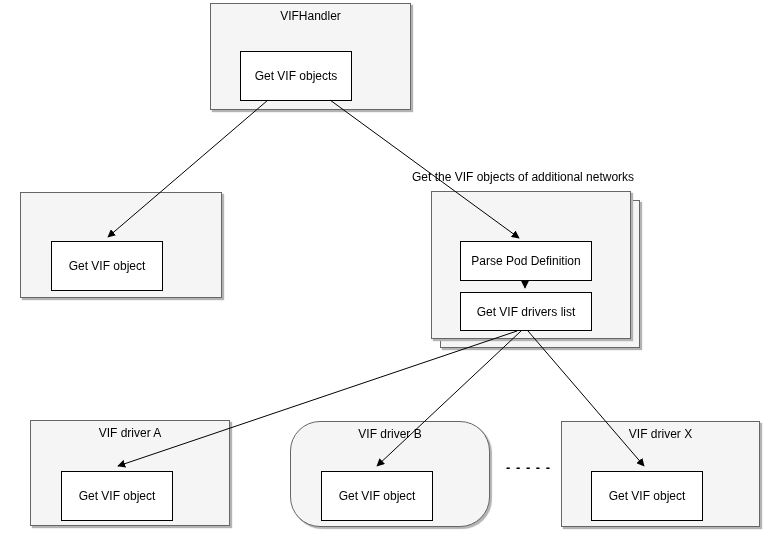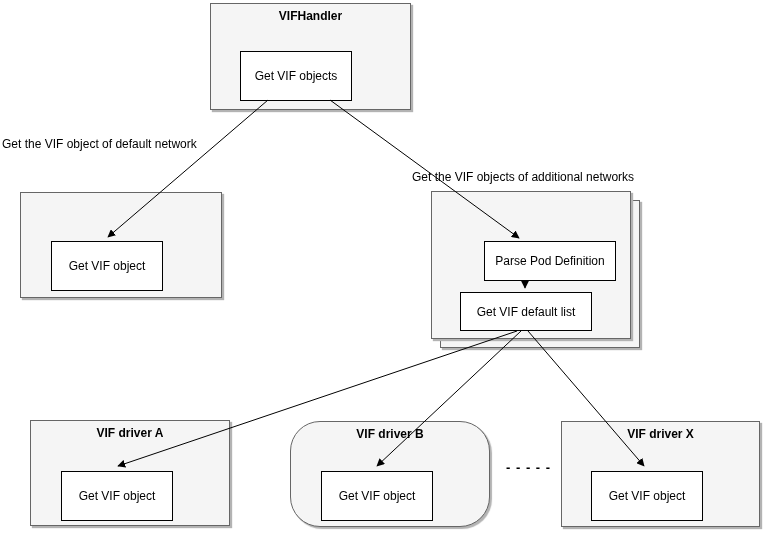--- a/index.html
+++ b/index.html
@@ -29,21 +29,21 @@
     border: 1px solid var(--group-border);
     box-shadow: 2px 2px 1px var(--shadow);
   }
   .group-title {
     position: absolute;
     top: 5px;
     left: 0;
     width: 100%;
     text-align: center;
     font-size: 12px;
-    font-weight: bold;
+    font-weight: normal;
     white-space: nowrap;
   }
   .step {
     position: absolute;
     background: var(--node-fill);
     border: 1px solid var(--node-border);
     display: flex;
     align-items: center;
     justify-content: center;
     font-size: 12px;
@@ -81,40 +81,39 @@
     <div class="step" style="left:29px; top:47px; width:112px; height:50px;">Get VIF objects</div>
   </div>
 
   <div class="group" style="left:20px; top:192px; width:202px; height:106px;">
     <div class="step" style="left:30px; top:48px; width:112px; height:50px;">Get VIF object</div>
   </div>
 
   <div class="group" style="left:440px; top:200px; width:200px; height:148px;"></div>
 
   <div class="group" style="left:431px; top:191px; width:200px; height:148px;">
-    <div class="step" style="left:28px; top:49px; width:132px; height:40px;margin-left:24px;">Parse Pod Definition</div>
-    <div class="step" style="left:28px; top:100px; width:132px; height:39px;">Get VIF default list</div>
+    <div class="step" style="left:28px; top:49px; width:132px; height:40px;">Parse Pod Definition</div>
+    <div class="step" style="left:28px; top:100px; width:132px; height:39px;">Get VIF drivers list</div>
   </div>
 
   <div class="group" style="left:30px; top:420px; width:200px; height:106px;">
     <div class="group-title">VIF driver A</div>
     <div class="step" style="left:30px; top:50px; width:112px; height:50px;">Get VIF object</div>
   </div>
 
   <div class="group" style="left:290px; top:421px; width:200px; height:106px;border-radius:30px;">
     <div class="group-title">VIF driver B</div>
     <div class="step" style="left:30px; top:49px; width:112px; height:50px;">Get VIF object</div>
   </div>
 
   <div class="group" style="left:561px; top:421px; width:199px; height:106px;">
     <div class="group-title">VIF driver X</div>
     <div class="step" style="left:29px; top:49px; width:112px; height:50px;">Get VIF object</div>
   </div>
 
-  <span class="edge-label" style="left:2px; top:137px;">Get the VIF object of default network</span>
   <span class="edge-label" style="left:412px; top:138px;margin-top:32px;">Get the VIF objects of additional networks</span>
 
   <span class="ellipsis" style="left:506px; top:460px;">- - - - -</span>
 
   <svg class="wires" viewBox="0 0 763 534" xmlns="http://www.w3.org/2000/svg">
     <defs>
       <marker id="arrow" viewBox="0 0 10 10" refX="9" refY="5" markerWidth="8" markerHeight="8" orient="auto-start-reverse">
         <path d="M 0 0 L 10 5 L 0 10 z" fill="#000000"></path>
       </marker>
     </defs>

